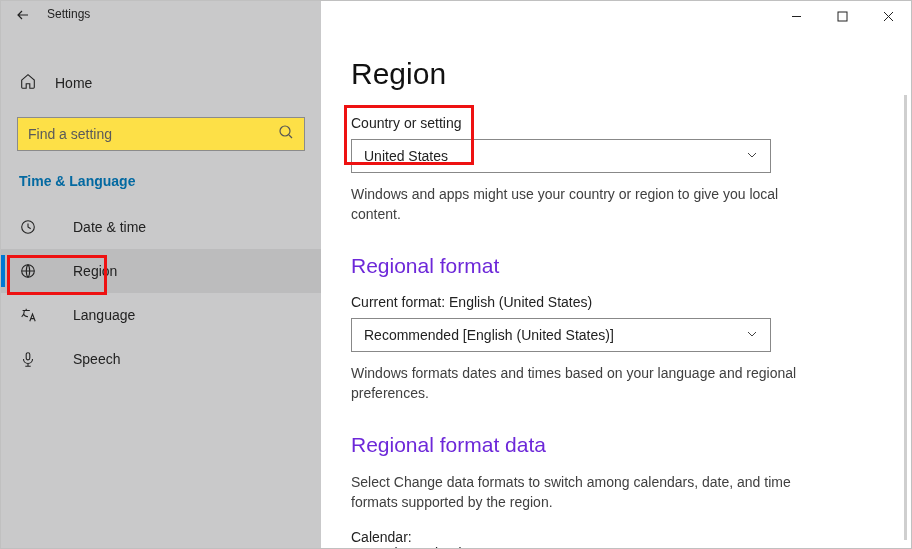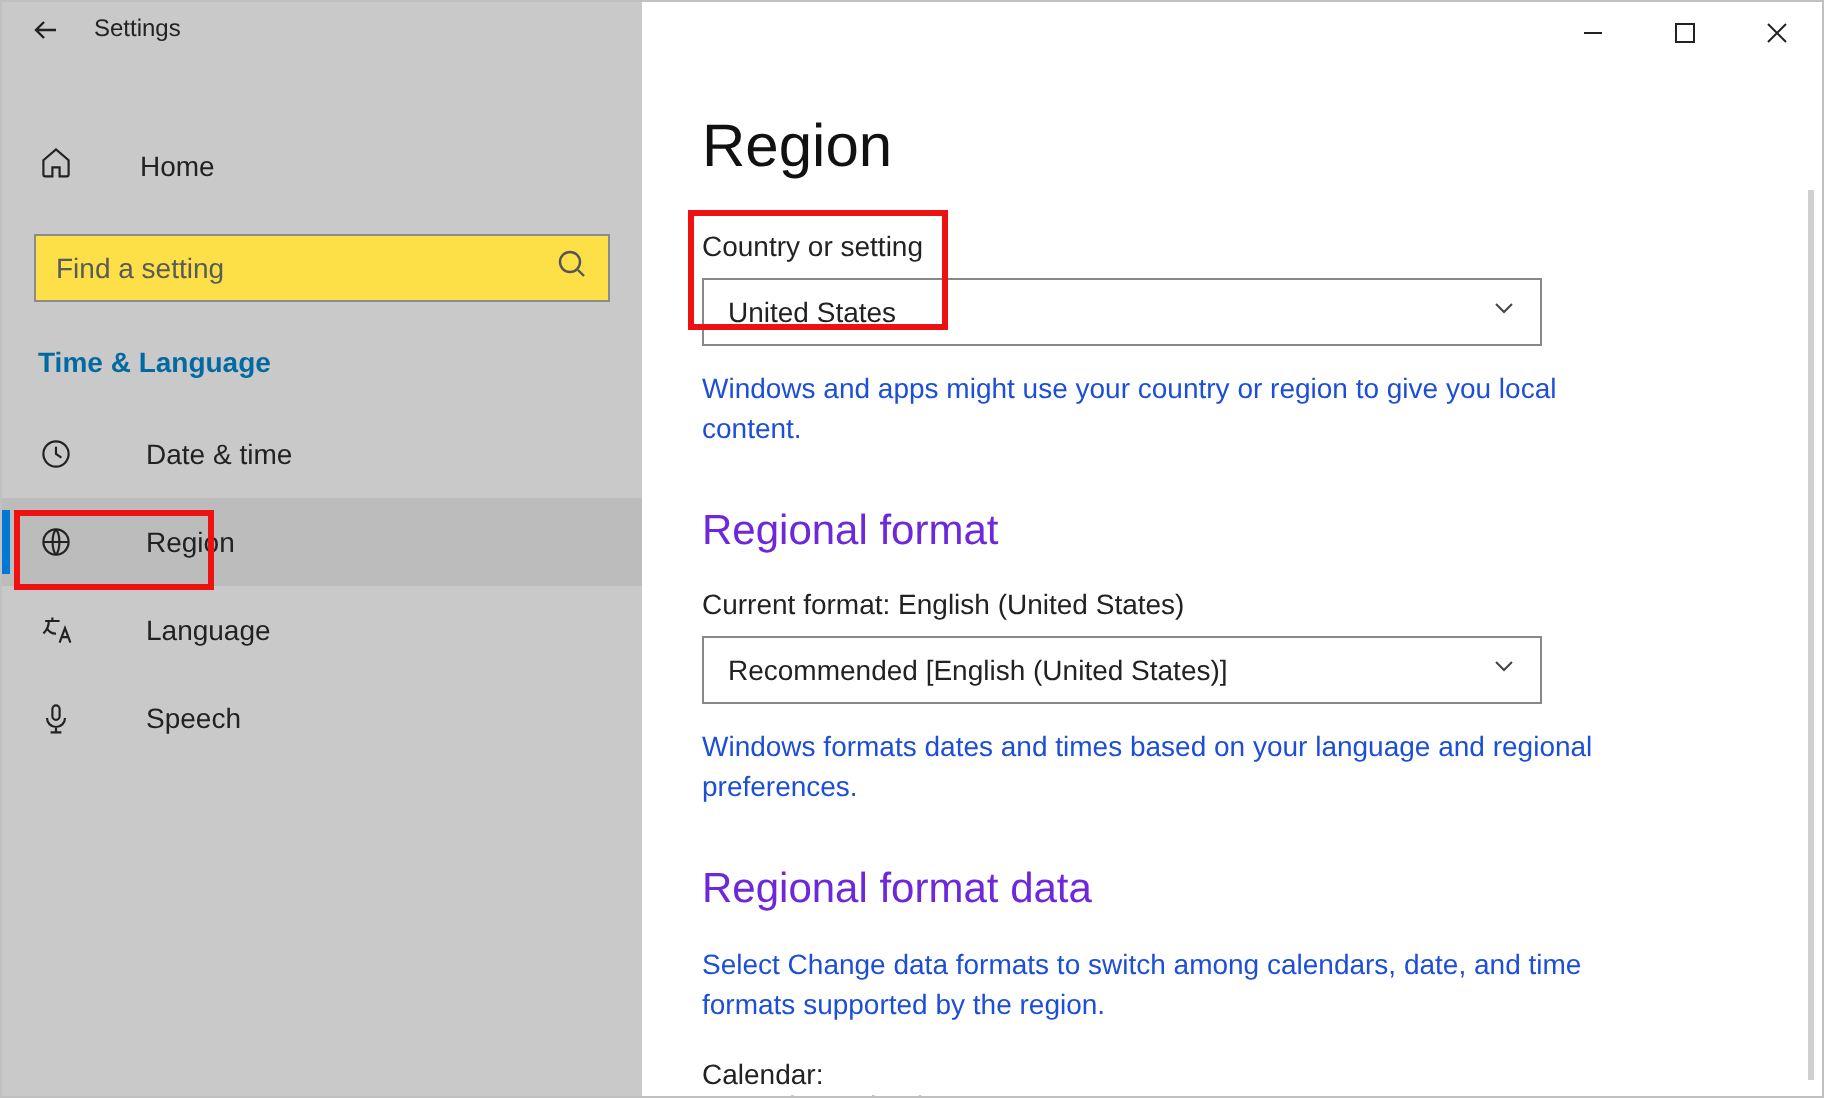--- a/index.html
+++ b/index.html
@@ -3,21 +3,21 @@
 <meta charset="utf-8">
 <style>
   * { box-sizing: border-box; margin: 0; padding: 0; font-family: "Segoe UI", Arial, sans-serif; }
   html, body { width: 912px; height: 549px; overflow: hidden; background: #fff; }
   .window { position: relative; width: 912px; height: 549px; border: 1px solid #c0c0c0; display: flex; }
   
   .sidebar { width: 320px; height: 100%; background: #c9c9ca; padding-top: 6px; position: relative; }
   .titlebar { display: flex; align-items: flex-start; height: 34px; padding-left: 14px; gap: 16px; }
   .titlebar .back svg { width: 16px; height: 16px; }
   .titlebar .label { font-size: 12px; color: #222; }
-  .home-row { display: flex; align-items: center; height: 40px; padding-left: 18px; gap: 33px; margin-top: 22px; }
+  .home-row { display: flex; align-items: center; height: 40px; padding-left: 18px; gap: 18px; margin-top: 22px; }
   .home-row .icon svg { width: 18px; height: 18px; }
   .home-row .text { font-size: 14px; color: #222; }
   .searchbox { margin: 14px 16px 0 16px; height: 34px; border: 1px solid #8b8b8b; background: #fde047; display: flex; align-items: center; padding: 0 10px; }
   .searchbox input { flex: 1; border: none; background: transparent; outline: none; font-size: 14px; color: #555; }
   .searchbox input::placeholder { color: #5a5a5a; }
   .searchbox .sicon svg { width: 16px; height: 16px; color: #555; }
   .section-title { font-weight: 600; font-size: 14px; color: #0369a1; padding: 22px 0 16px 18px; }
   .nav-item { display: flex; align-items: center; height: 44px; padding-left: 18px; gap: 36px; position: relative; }
   .nav-item .icon { width: 18px; display: flex; justify-content: center; }
   .nav-item .icon svg { width: 18px; height: 18px; }
@@ -29,21 +29,21 @@
   .main { flex: 1; height: 100%; position: relative; overflow: hidden; }
   .win-controls { position: absolute; top: 0; right: 0; display: flex; }
   .win-controls .ctrl { width: 46px; height: 30px; display: flex; align-items: center; justify-content: center; }
   .win-controls .ctrl svg { width: 11px; height: 11px; }
   .content { padding: 56px 34px 0 30px; height: 100%; overflow-y: auto; }
   .content h1 { font-size: 30px; font-weight: 400; color: #111; margin-bottom: 24px; }
   .label-text { font-size: 14px; color: #222; margin-bottom: 8px; }
   .dropdown { width: 420px; height: 34px; border: 1px solid #888; display: flex; align-items: center; padding: 0 12px; justify-content: space-between; background: #fff; gap: 40px; }
   .dropdown .val { font-size: 14px; color: #222; }
   .dropdown .chev svg { width: 12px; height: 12px; }
-  .desc { font-size: 14px; color: #1d4ed8; margin-top: 12px; line-height: 1.4; max-width: 460px; }
+  .desc { font-size: 14px; color: #404040; margin-top: 12px; line-height: 1.4; max-width: 460px; }
   .content h2 { font-size: 21px; font-weight: 400; color: #6d28d9; margin-top: 30px; margin-bottom: 16px; }
   .kv-row { display: flex; font-size: 14px; color: #222; margin-top: 16px; flex-direction: column; }
   .kv-row .k { width: 140px; }
   .red-box-dropdown { position: absolute; border: 3px solid #e11; left: 23px; top: 104px; width: 130px; height: 60px; pointer-events: none; }
   .vscroll { position: absolute; right: 4px; top: 94px; bottom: 8px; width: 3px; background: #cfcfcf; }
 </style>
 </head>
 <body>
 
 <div class="window">

